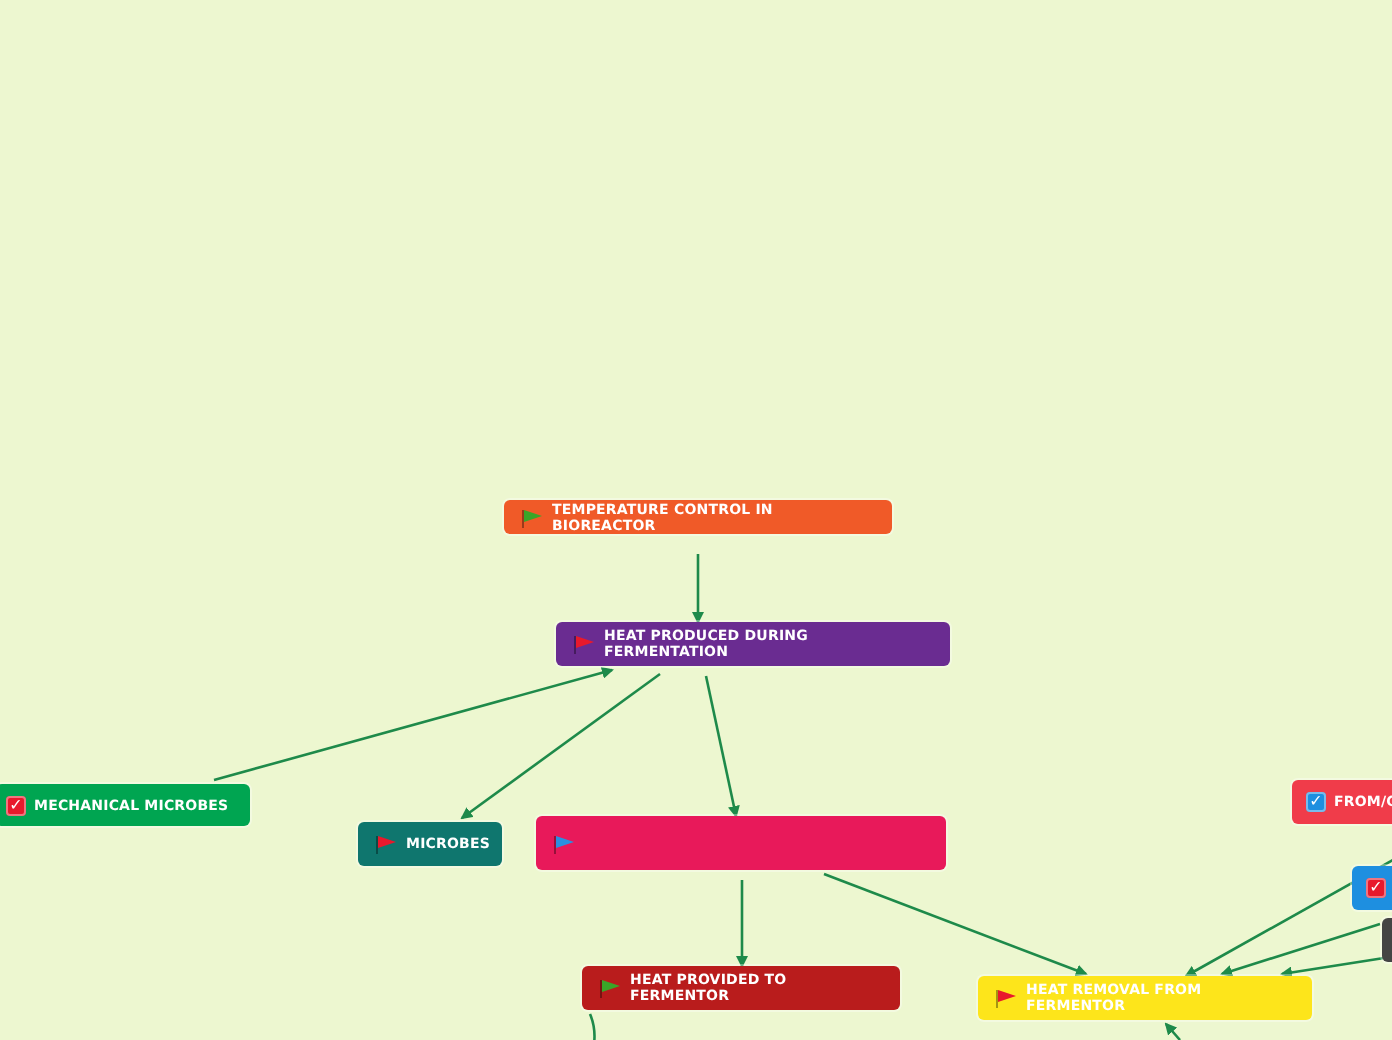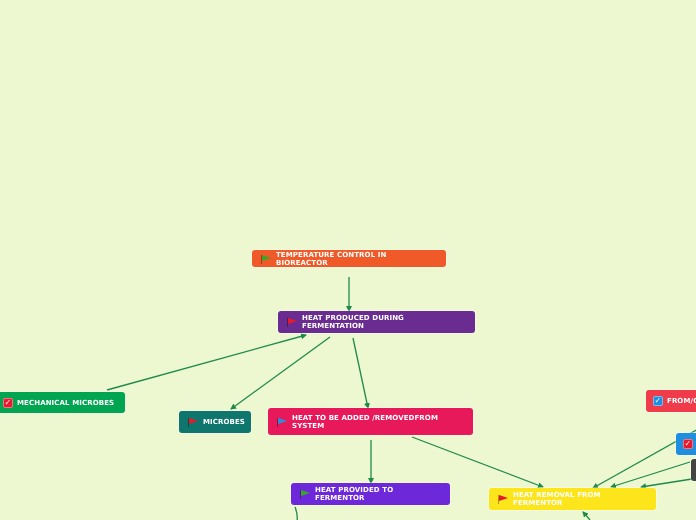--- a/index.html
+++ b/index.html
@@ -76,24 +76,23 @@
       <span class="cloth" style="border-left-color:#e8192c"></span>
     </span>
   <span class="txt">MICROBES</span>
 </div>
 
 <div class="node" style="left:268px;top:408px;width:205px;height:27px;background:#e8195a;">
   <span class="flag">
       <span class="pole"></span>
       <span class="cloth" style="border-left-color:#2b8fe0"></span>
     </span>
-  <span class="txt" style="width:165px">HEAT TO BE ADDED /REMOVEDFROM SYSTEM</span>
 </div>
 
-<div class="node" style="left:291px;top:483px;width:159px;height:22px;background:#6d28d9;">
+<div class="node" style="left:291px;top:483px;width:159px;height:22px;background:#b91c1c;">
   <span class="flag">
       <span class="pole"></span>
       <span class="cloth" style="border-left-color:#3aa628"></span>
     </span>
   <span class="txt">HEAT PROVIDED TO FERMENTOR</span>
 </div>
 
 <div class="node" style="left:489px;top:488px;width:167px;height:22px;background:#fde51b;">
   <span class="flag">
       <span class="pole"></span>

